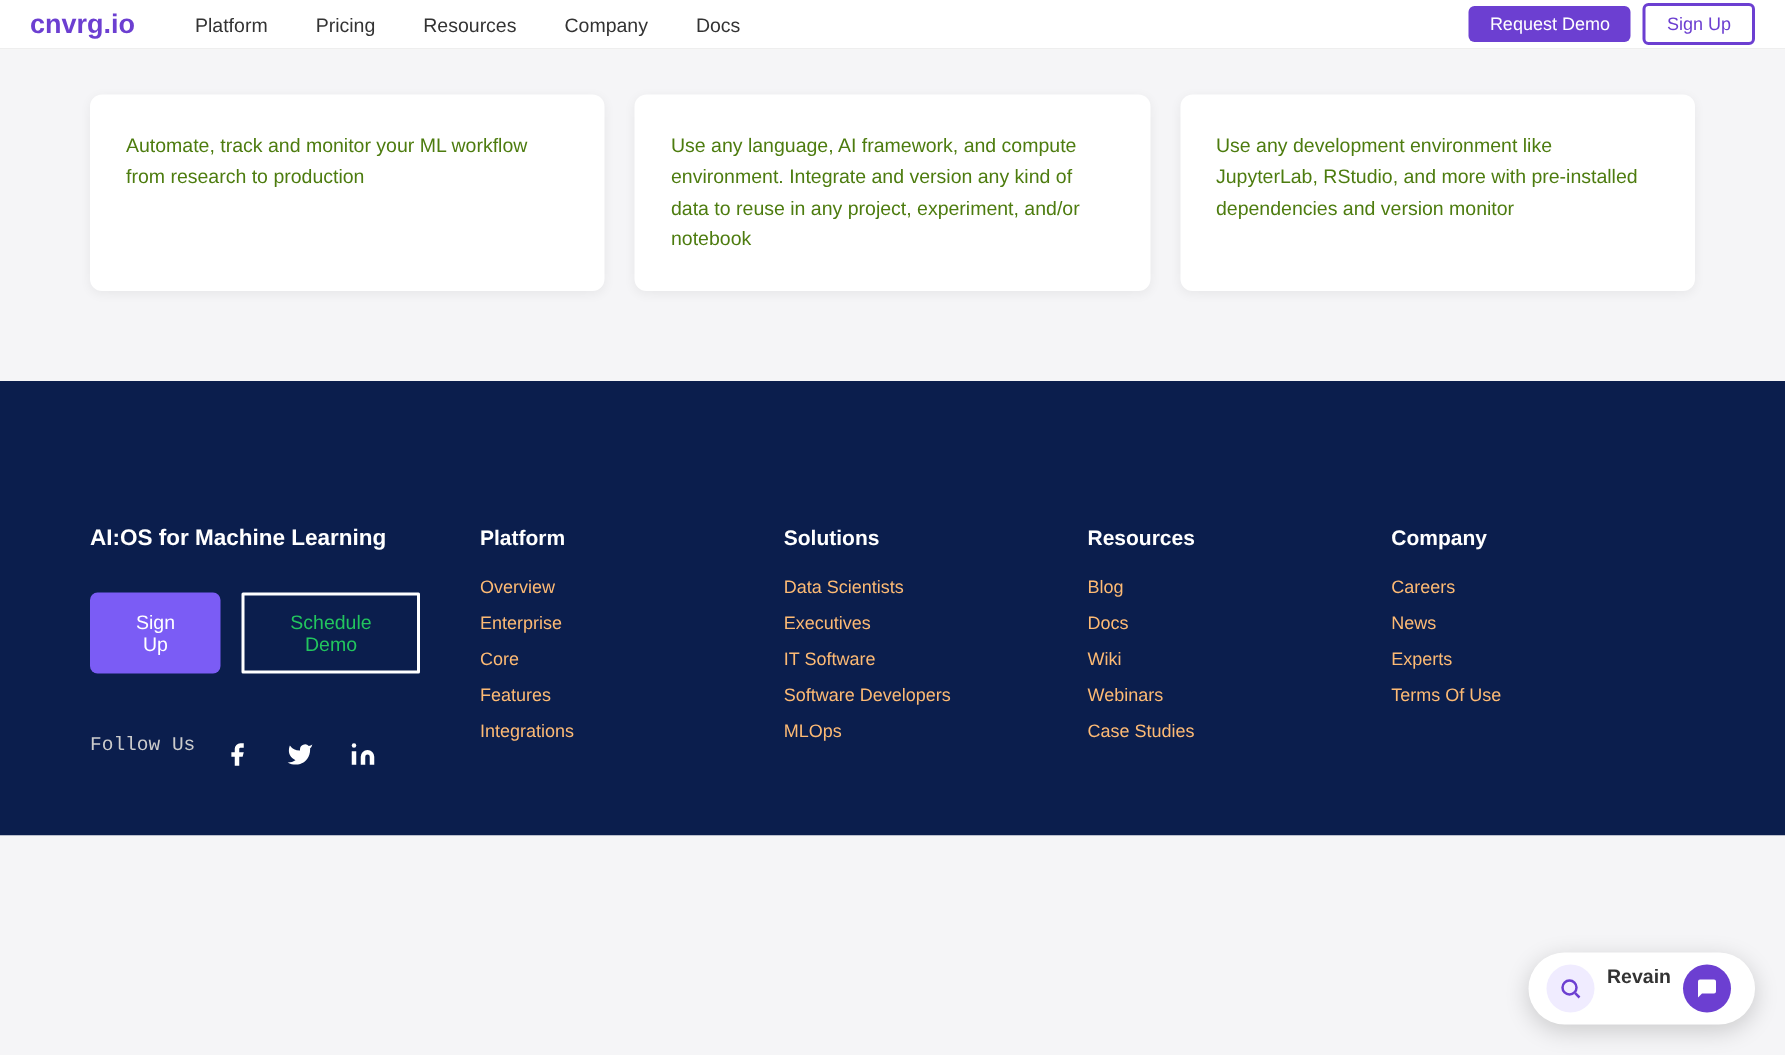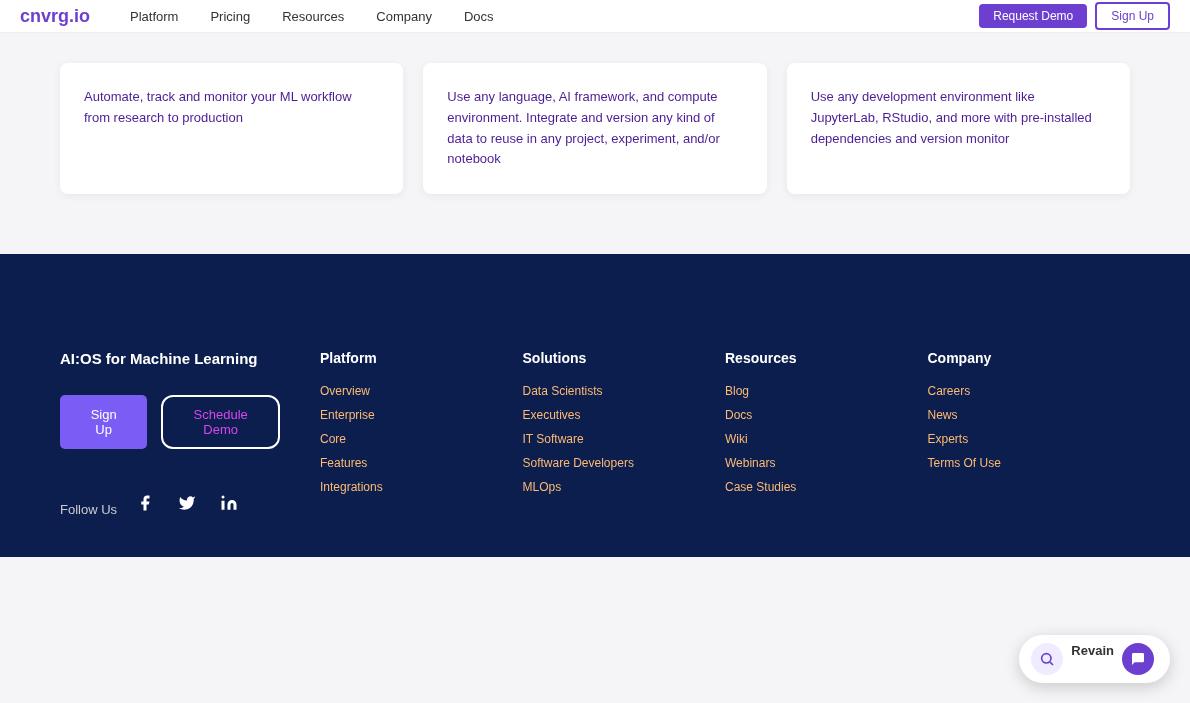--- a/index.html
+++ b/index.html
@@ -31,45 +31,45 @@
     .main-area {
       margin-top: 33px;
       background: #f5f5f7;
       padding: 30px 60px 60px;
       display: flex; gap: 20px;
     }
     .card {
       flex: 1; background: #fff; border-radius: 8px; padding: 24px;
       box-shadow: 0 2px 8px rgba(0,0,0,0.06);
     }
-    .card p { font-size: 13px; color: #4c1d95; line-height: 1.6; }
+    .card p { font-size: 13px; color: #4d7c0f; line-height: 1.6; }
 
     
     footer {
       background: #0b1e4d;
       color: #fff;
       padding: 60px 60px 40px;
     }
     .footer-top {
       display: flex; gap: 40px; margin-top: 36px;
     }
     .footer-brand { flex: 0 0 220px; }
     .footer-brand-title {
       font-size: 15px; font-weight: 600; color: #fff; margin-bottom: 28px;
     }
     .footer-btn-group { display: flex; gap: 14px; margin-bottom: 40px; }
     .btn-footer-signup {
       background: #7b5cf5; color: #fff; border: none; border-radius: 5px;
       padding: 10px 26px; font-size: 13px; cursor: pointer; font-weight: 500;
     }
     .btn-footer-schedule {
-      background: transparent; color: #d946ef; border: 2px solid #fff;
-      border-radius: 12px; padding: 10px 22px; font-size: 13px; cursor: pointer; font-weight: 500;
-    }
-    .follow-us { display: flex; align-items: flex-end; gap: 14px; }
+      background: transparent; color: #22c55e; border: 2px solid #fff;
+      border-radius: 1px; padding: 10px 22px; font-size: 13px; cursor: pointer; font-weight: 500;
+    }
+    .follow-us { display: flex; align-items: flex-start; gap: 14px; font-family: Liberation Mono, monospace; }
     .follow-label { font-size: 13px; color: #ccc; }
     .social-icon {
       width: 28px; height: 28px; border-radius: 50%;
       background: transparent; display: flex; align-items: center; justify-content: center;
       cursor: pointer;
     }
     .social-icon svg { fill: #fff; width: 18px; height: 18px; }
 
     .footer-cols { display: flex; gap: 0; flex: 1; }
     .footer-col { flex: 1; }

